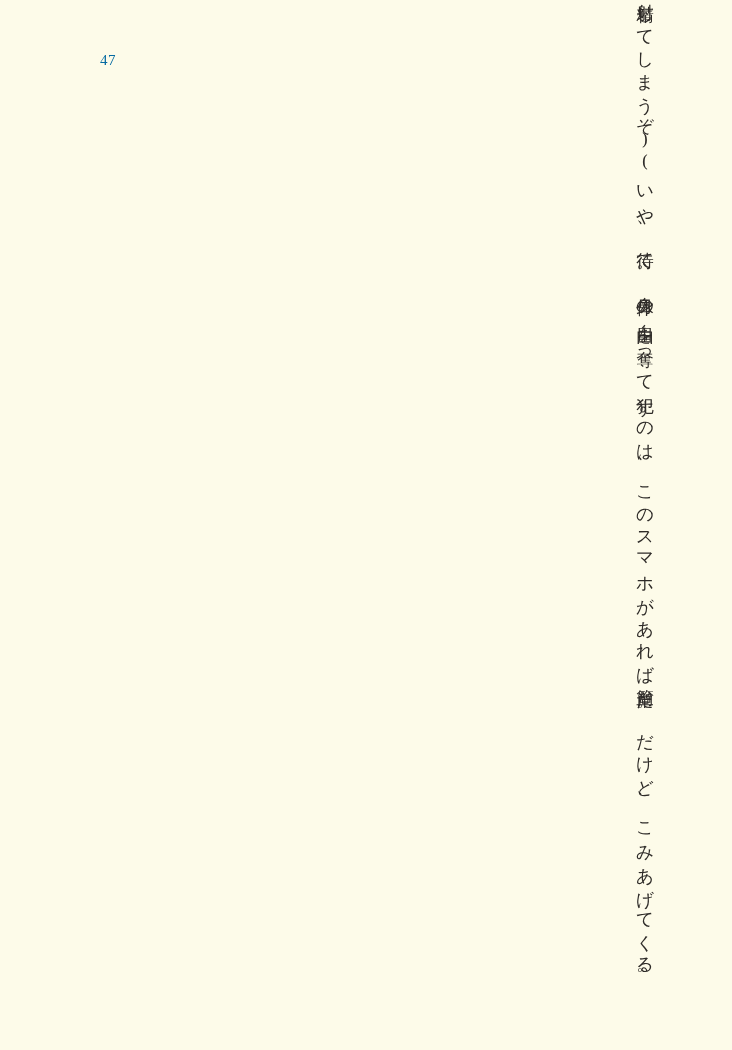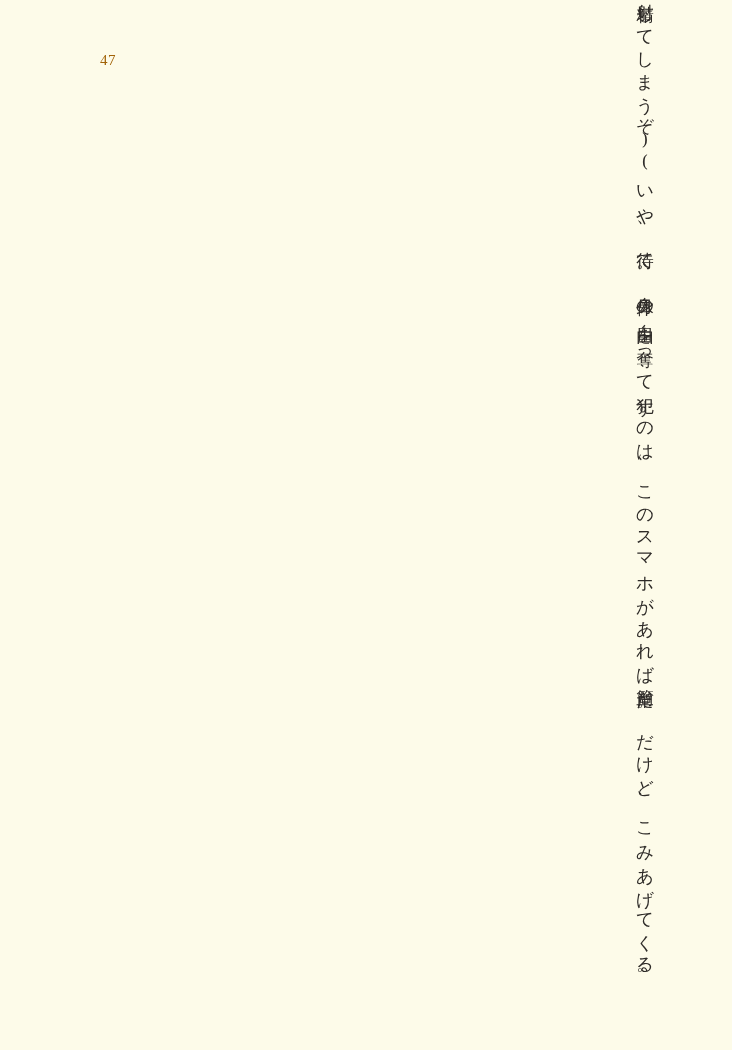--- a/index.html
+++ b/index.html
@@ -19,21 +19,21 @@
     width: 732px;
     height: 1050px;
     background: #fdfbe9;
   }
   #page-number {
     position: absolute;
     top: 52px;
     left: 100px;
     font-size: 15px;
     letter-spacing: 0.5px;
-    color: #a16207;
+    color: #0369a1;
     font-family: "Liberation Serif", "DejaVu Serif", serif;
   }
   #text-body {
     position: absolute;
     top: 96px;
     right: 72px;
     left: 72px;
     bottom: 64px;
     display: flex;
     flex-direction: row-reverse;

